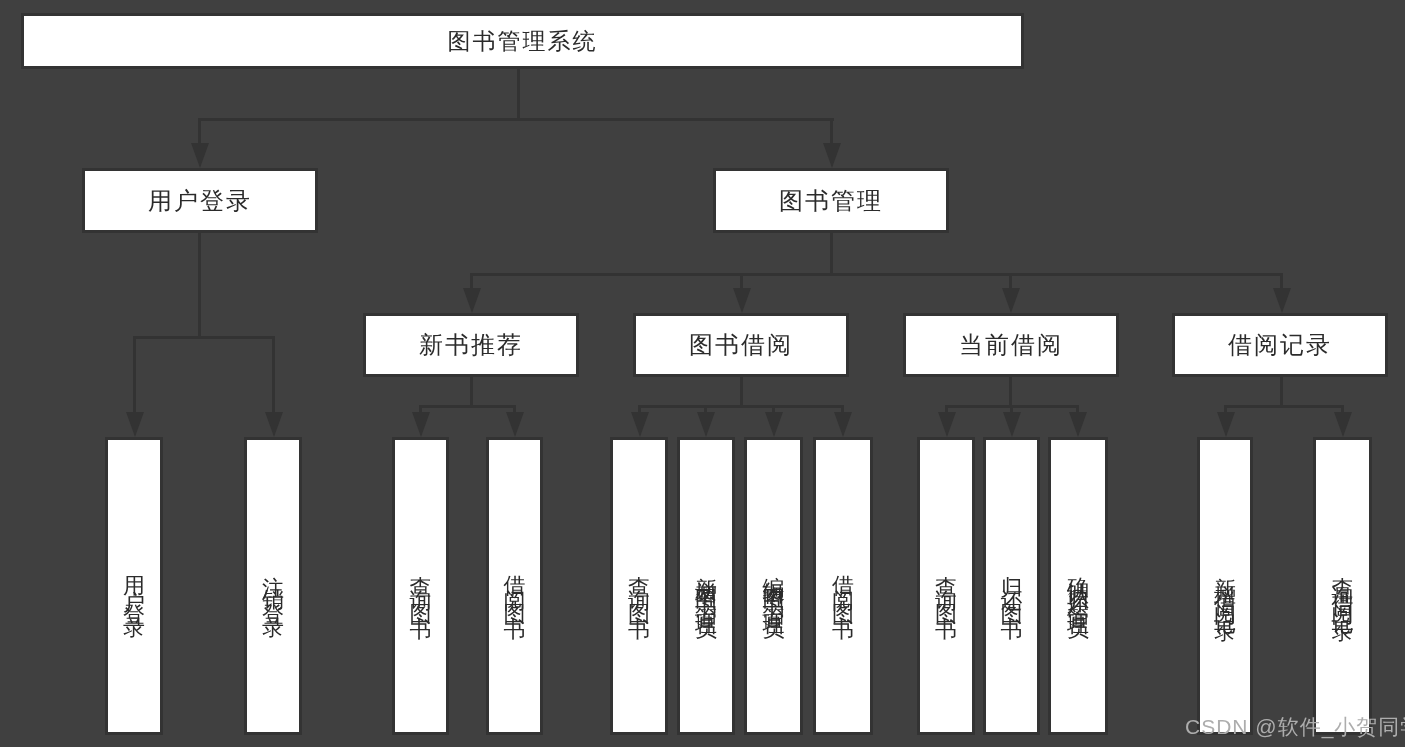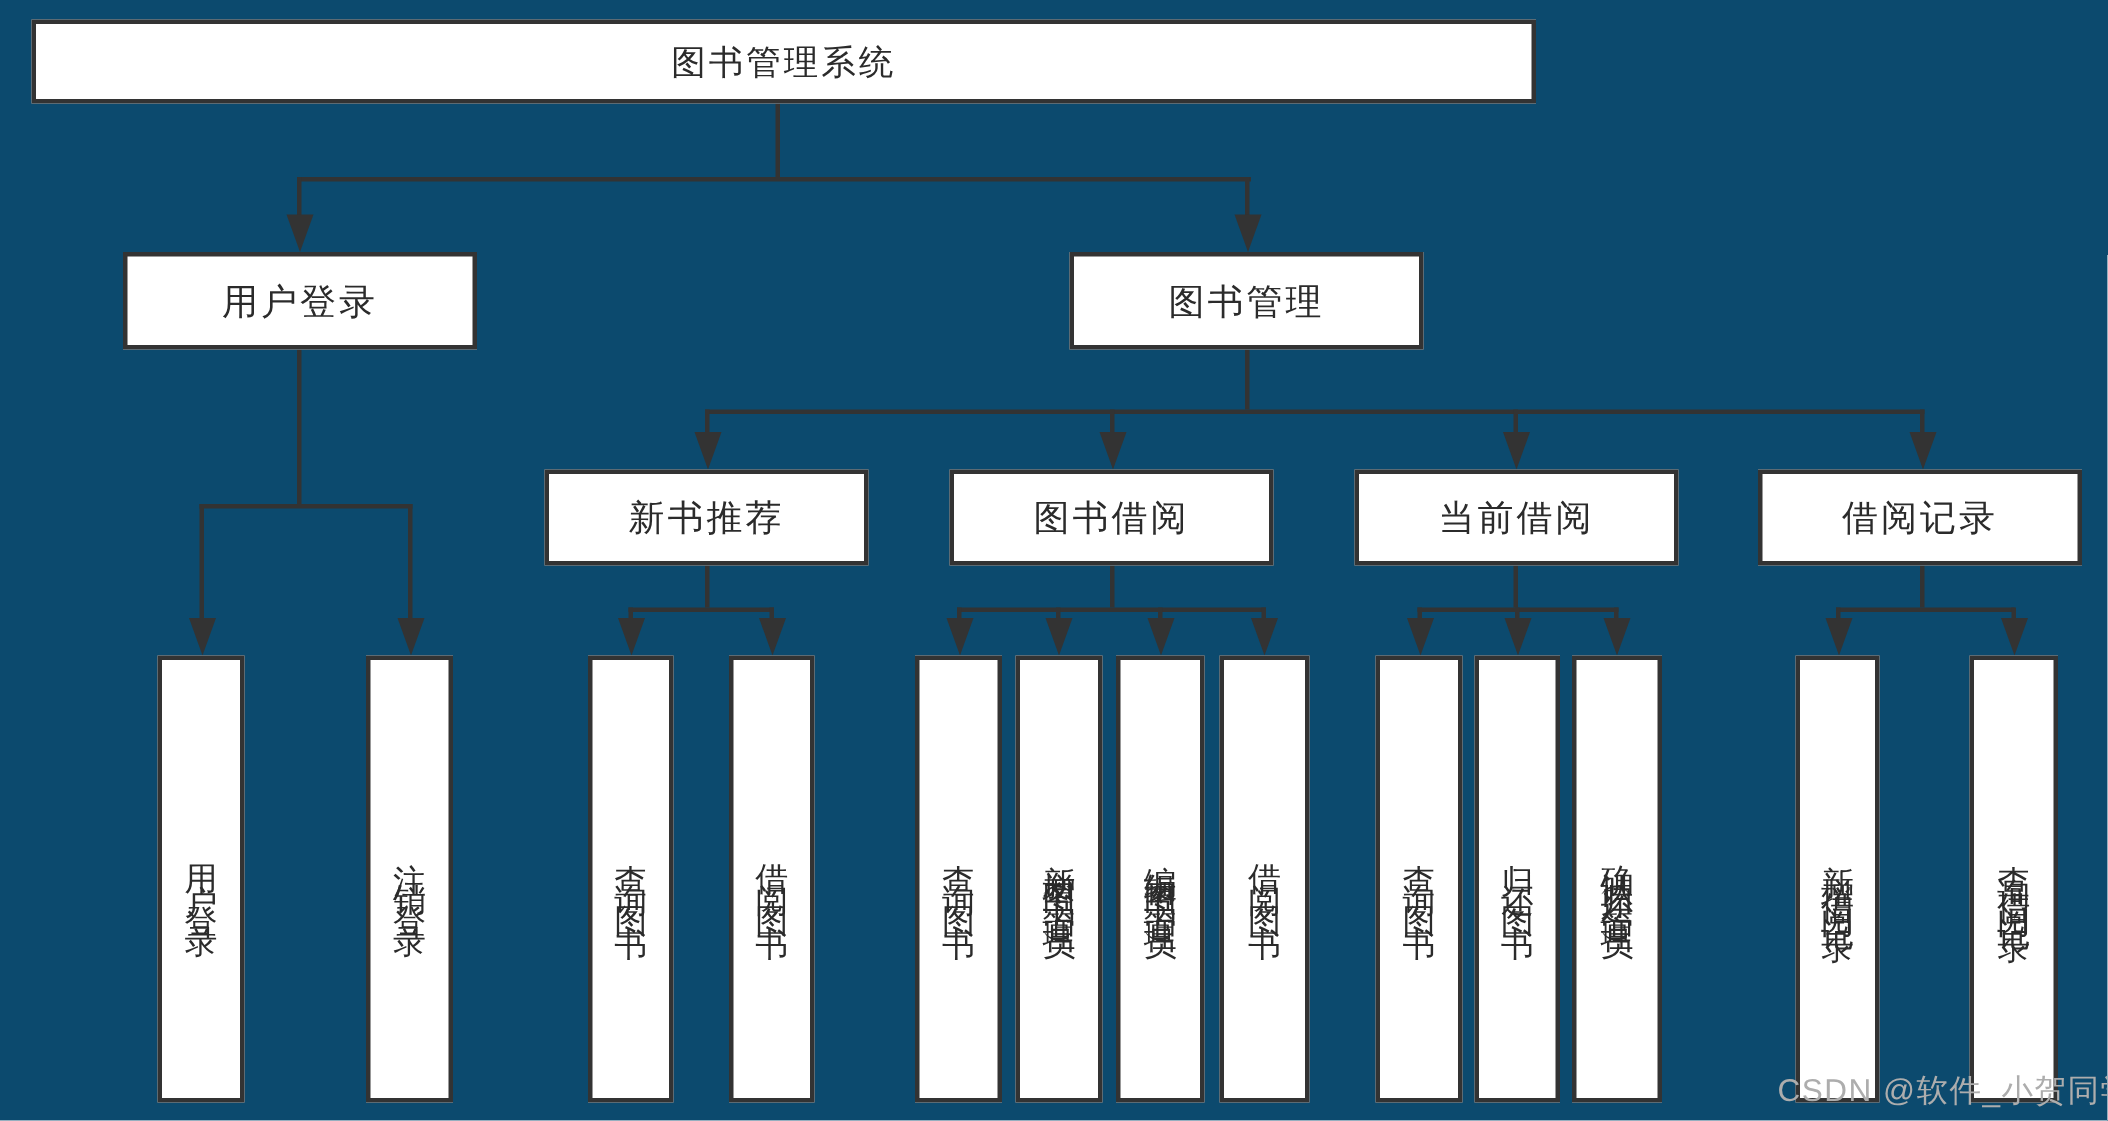--- a/index.html
+++ b/index.html
@@ -5,21 +5,21 @@
   html, body {
     margin: 0;
     padding: 0;
     background: #ffffff;
     font-family: "Liberation Sans", sans-serif;
   }
   #canvas {
     position: relative;
     width: 1405px;
     height: 747px;
-    background: #0c4a6e;
+    background: #404040;
     overflow: hidden;
   }
   .box {
     position: absolute;
     box-sizing: border-box;
     background: #ffffff;
     border: 3px solid #333333;
     display: flex;
     align-items: center;
     justify-content: center;

